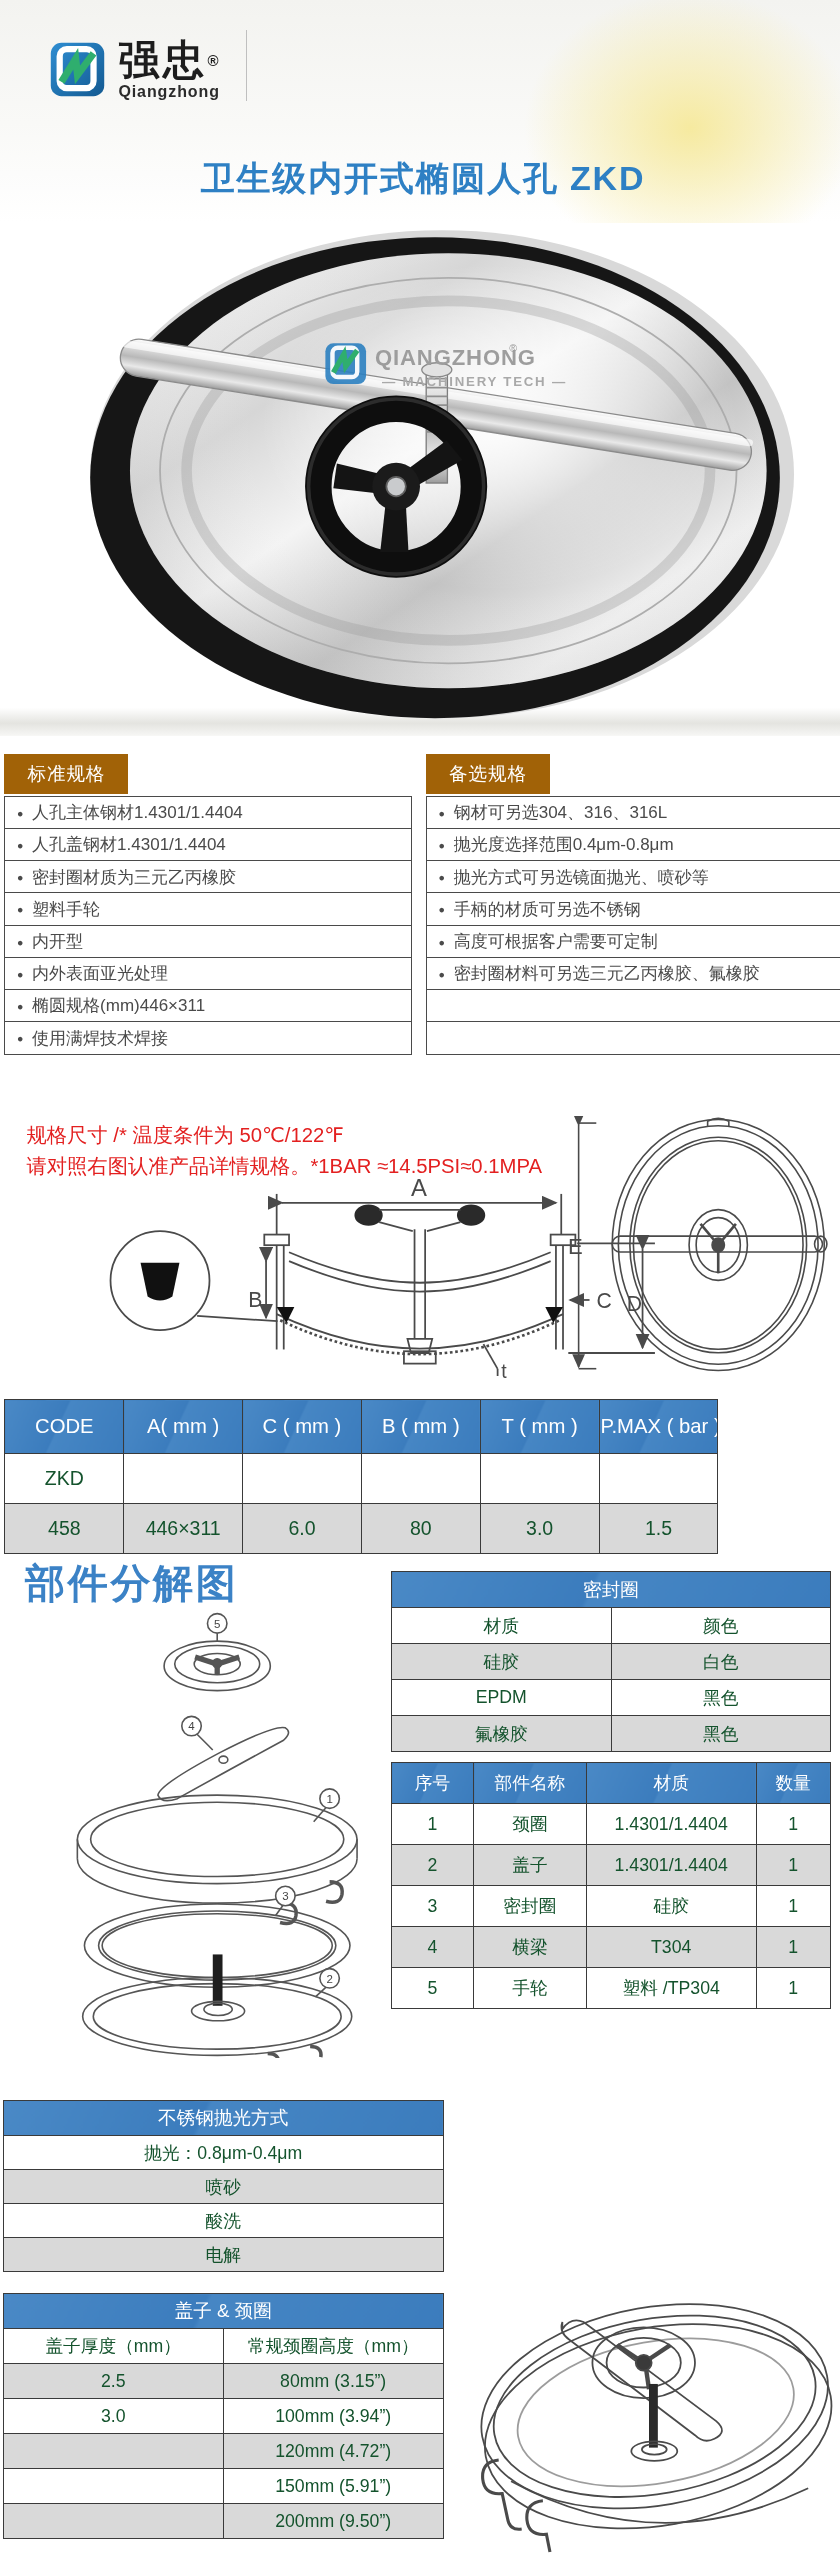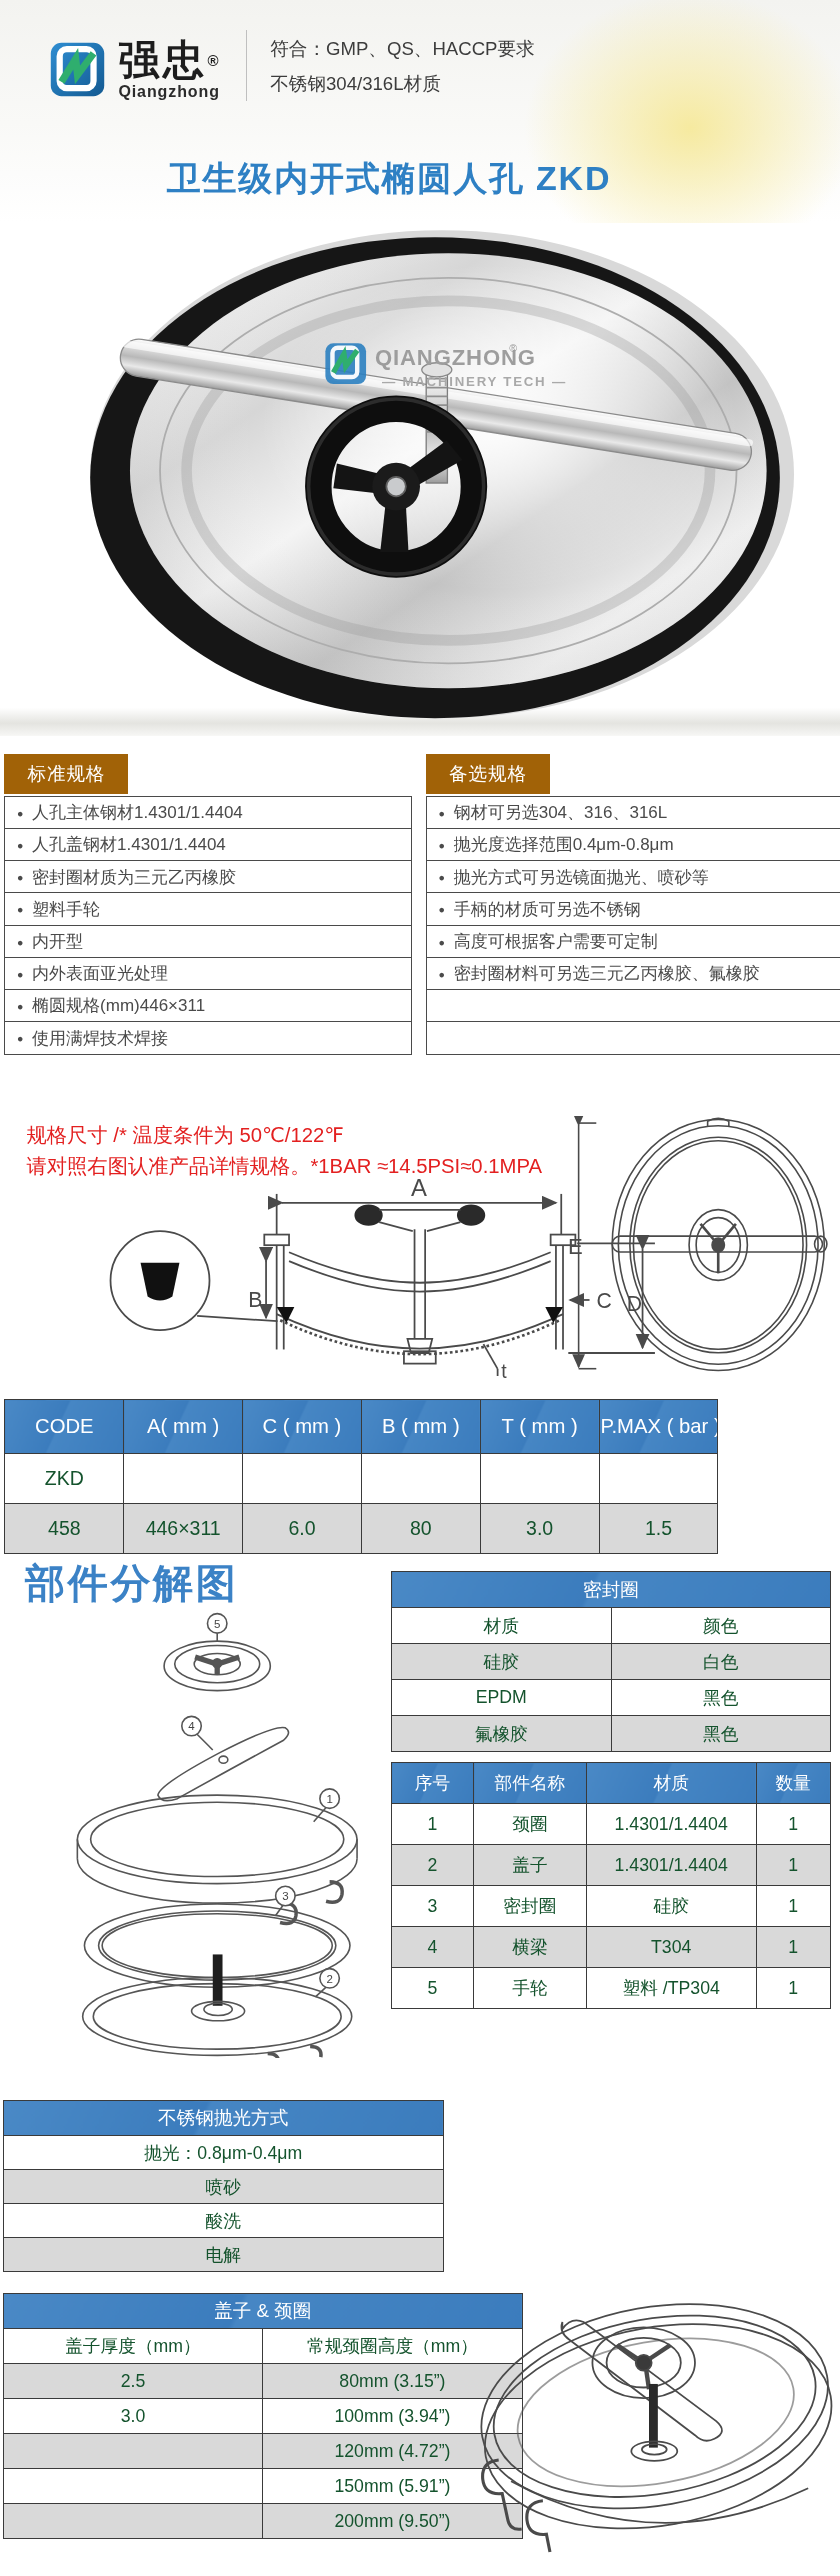--- a/index.html
+++ b/index.html
@@ -11,21 +11,21 @@
   .yellow-blob{position:absolute;top:-62px;right:-80px;width:460px;height:380px;border-radius:50%;
     background:radial-gradient(closest-side,rgba(246,233,155,.95),rgba(246,233,155,0) 72%);}
   .logo-row{position:absolute;top:30px;left:49px;display:flex;align-items:flex-end;}
   .brand-text{margin-left:12.4px;}
   .brand-cn{font-size:41px;font-weight:bold;color:#1d1d1d;letter-spacing:3.5px;line-height:41px;}
   .brand-cn .reg{font-size:15px;vertical-align:top;letter-spacing:0;}
   .brand-en{font-size:16px;font-weight:bold;color:#2b2b2b;letter-spacing:0.9px;margin-top:1.8px;}
   .v-divider{width:0.9px;height:71px;background:#bfbfbf;margin:0 23px 0 26.5px;}
   .compliance{font-size:18.6px;color:#3c3c3c;line-height:35px;}
   .page-title{position:absolute;top:156px;left:0;width:778px;text-align:center;
-    font-size:34px;font-weight:bold;color:#2e80c4;letter-spacing:1.8px;}
+    font-size:34px;font-weight:bold;color:#2e80c4;letter-spacing:1.8px;padding-left:34px;}
   
   .photo{position:absolute;top:223px;left:0;width:840px;height:513px;background:#fff;}
   
   .spec-col{position:absolute;top:754px;}
   .spec-col.left{left:4.4px;width:408px;}
   .spec-col.right{left:426px;width:482px;}
   .spec-tab{display:inline-block;background:#a16207;color:#fff;font-size:18.6px;
     padding:7px 23px;letter-spacing:0.9px;}
   .spec-list{margin-top:3.5px;}
   .spec-row{box-sizing:border-box;height:34px;border:1.8px solid #4a4a4a;margin-top:-1.8px;
@@ -51,21 +51,21 @@
   .exp-title{position:absolute;top:1556px;left:25px;font-size:40px;font-weight:bold;color:#3b82c6;letter-spacing:2.7px;}
   .seal-table{position:absolute;top:1571px;left:391px;width:440px;}
   .seal-table th{height:33px;font-size:18.6px;}
   .seal-table td{height:33px;font-size:17.7px;}
   .parts-table{position:absolute;top:1762px;left:391px;width:440px;}
   .parts-table th{height:38px;font-size:17.7px;}
   .parts-table td{height:38px;font-size:17.7px;}
   .polish-table{position:absolute;top:2100px;left:2.7px;width:441px;}
   .polish-table th{height:32px;font-size:18.6px;}
   .polish-table td{height:31px;font-size:17.7px;}
-  .cover-table{position:absolute;top:2293px;left:2.7px;width:520px;}
+  .cover-table{position:absolute;top:2293px;left:2.7px;width:441px;}
   .cover-table th{height:32px;font-size:18.6px;}
   .cover-table td{height:32px;font-size:17.7px;}
 </style>
 </head>
 <body>
 
 <div class="page">
 
   <div class="header-bg"></div>
   <div class="yellow-blob"></div>
@@ -82,24 +82,20 @@
         <rect x="2" y="2" width="60" height="60" rx="12" fill="url(#logoBlue)"></rect>
         <rect x="12" y="9" width="38" height="44" rx="8" fill="none" stroke="#ffffff" stroke-width="7"></rect>
         <polyline points="14,46 30,20 32,38 50,14" fill="none" stroke="#2fae6e" stroke-width="8"></polyline>
       </svg>
     </span>
     <span class="brand-text">
       <div class="brand-cn"><span>强忠</span><span class="reg">®</span></div>
       <div class="brand-en">Qiangzhong</div>
     </span>
     <span class="v-divider"></span>
-    <span class="compliance">
-      <div>符合：GMP、QS、HACCP要求</div>
-      <div>不锈钢304/316L材质</div>
-    </span>
   </div>
 
   <div class="page-title">卫生级内开式椭圆人孔 ZKD</div>
 
   <div class="photo">
     <svg width="840" height="513" viewBox="0 0 950 580">
       <defs>
         <linearGradient id="metal" x1="0" y1="0" x2="1" y2="1">
           <stop offset="0" stop-color="#ffffff"></stop>
             <stop offset="0.28" stop-color="#d6d6d6"></stop>

